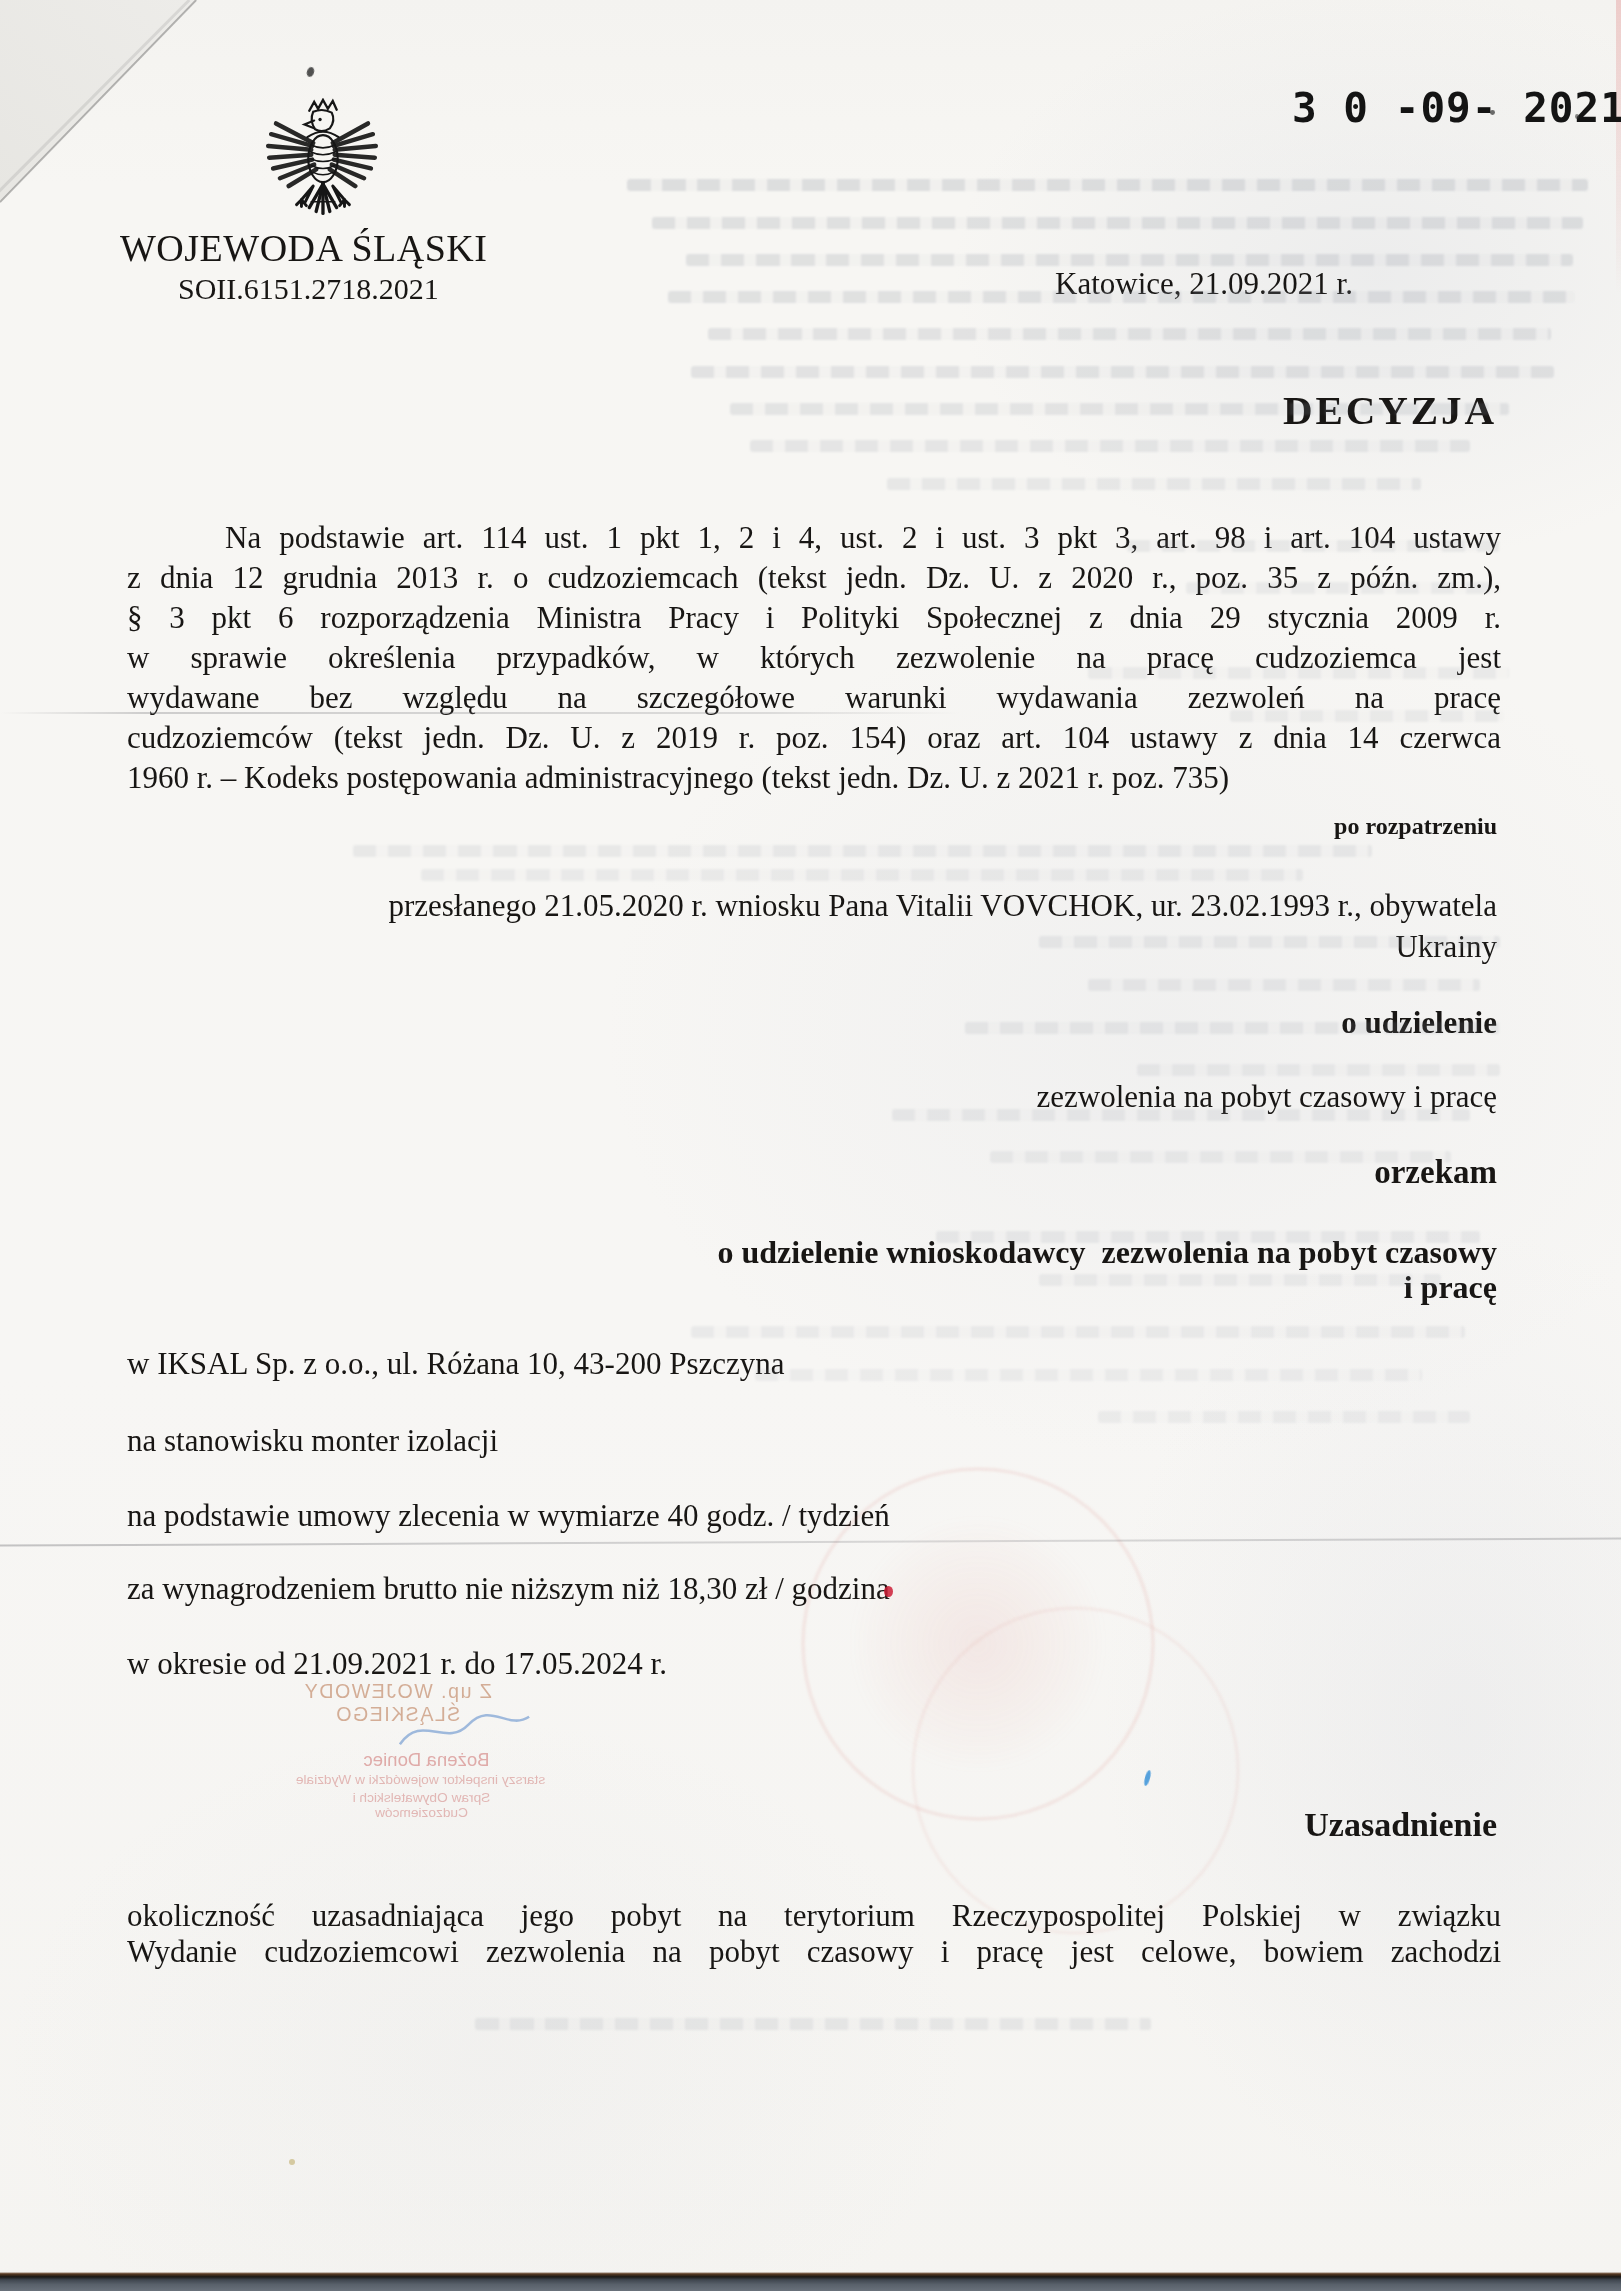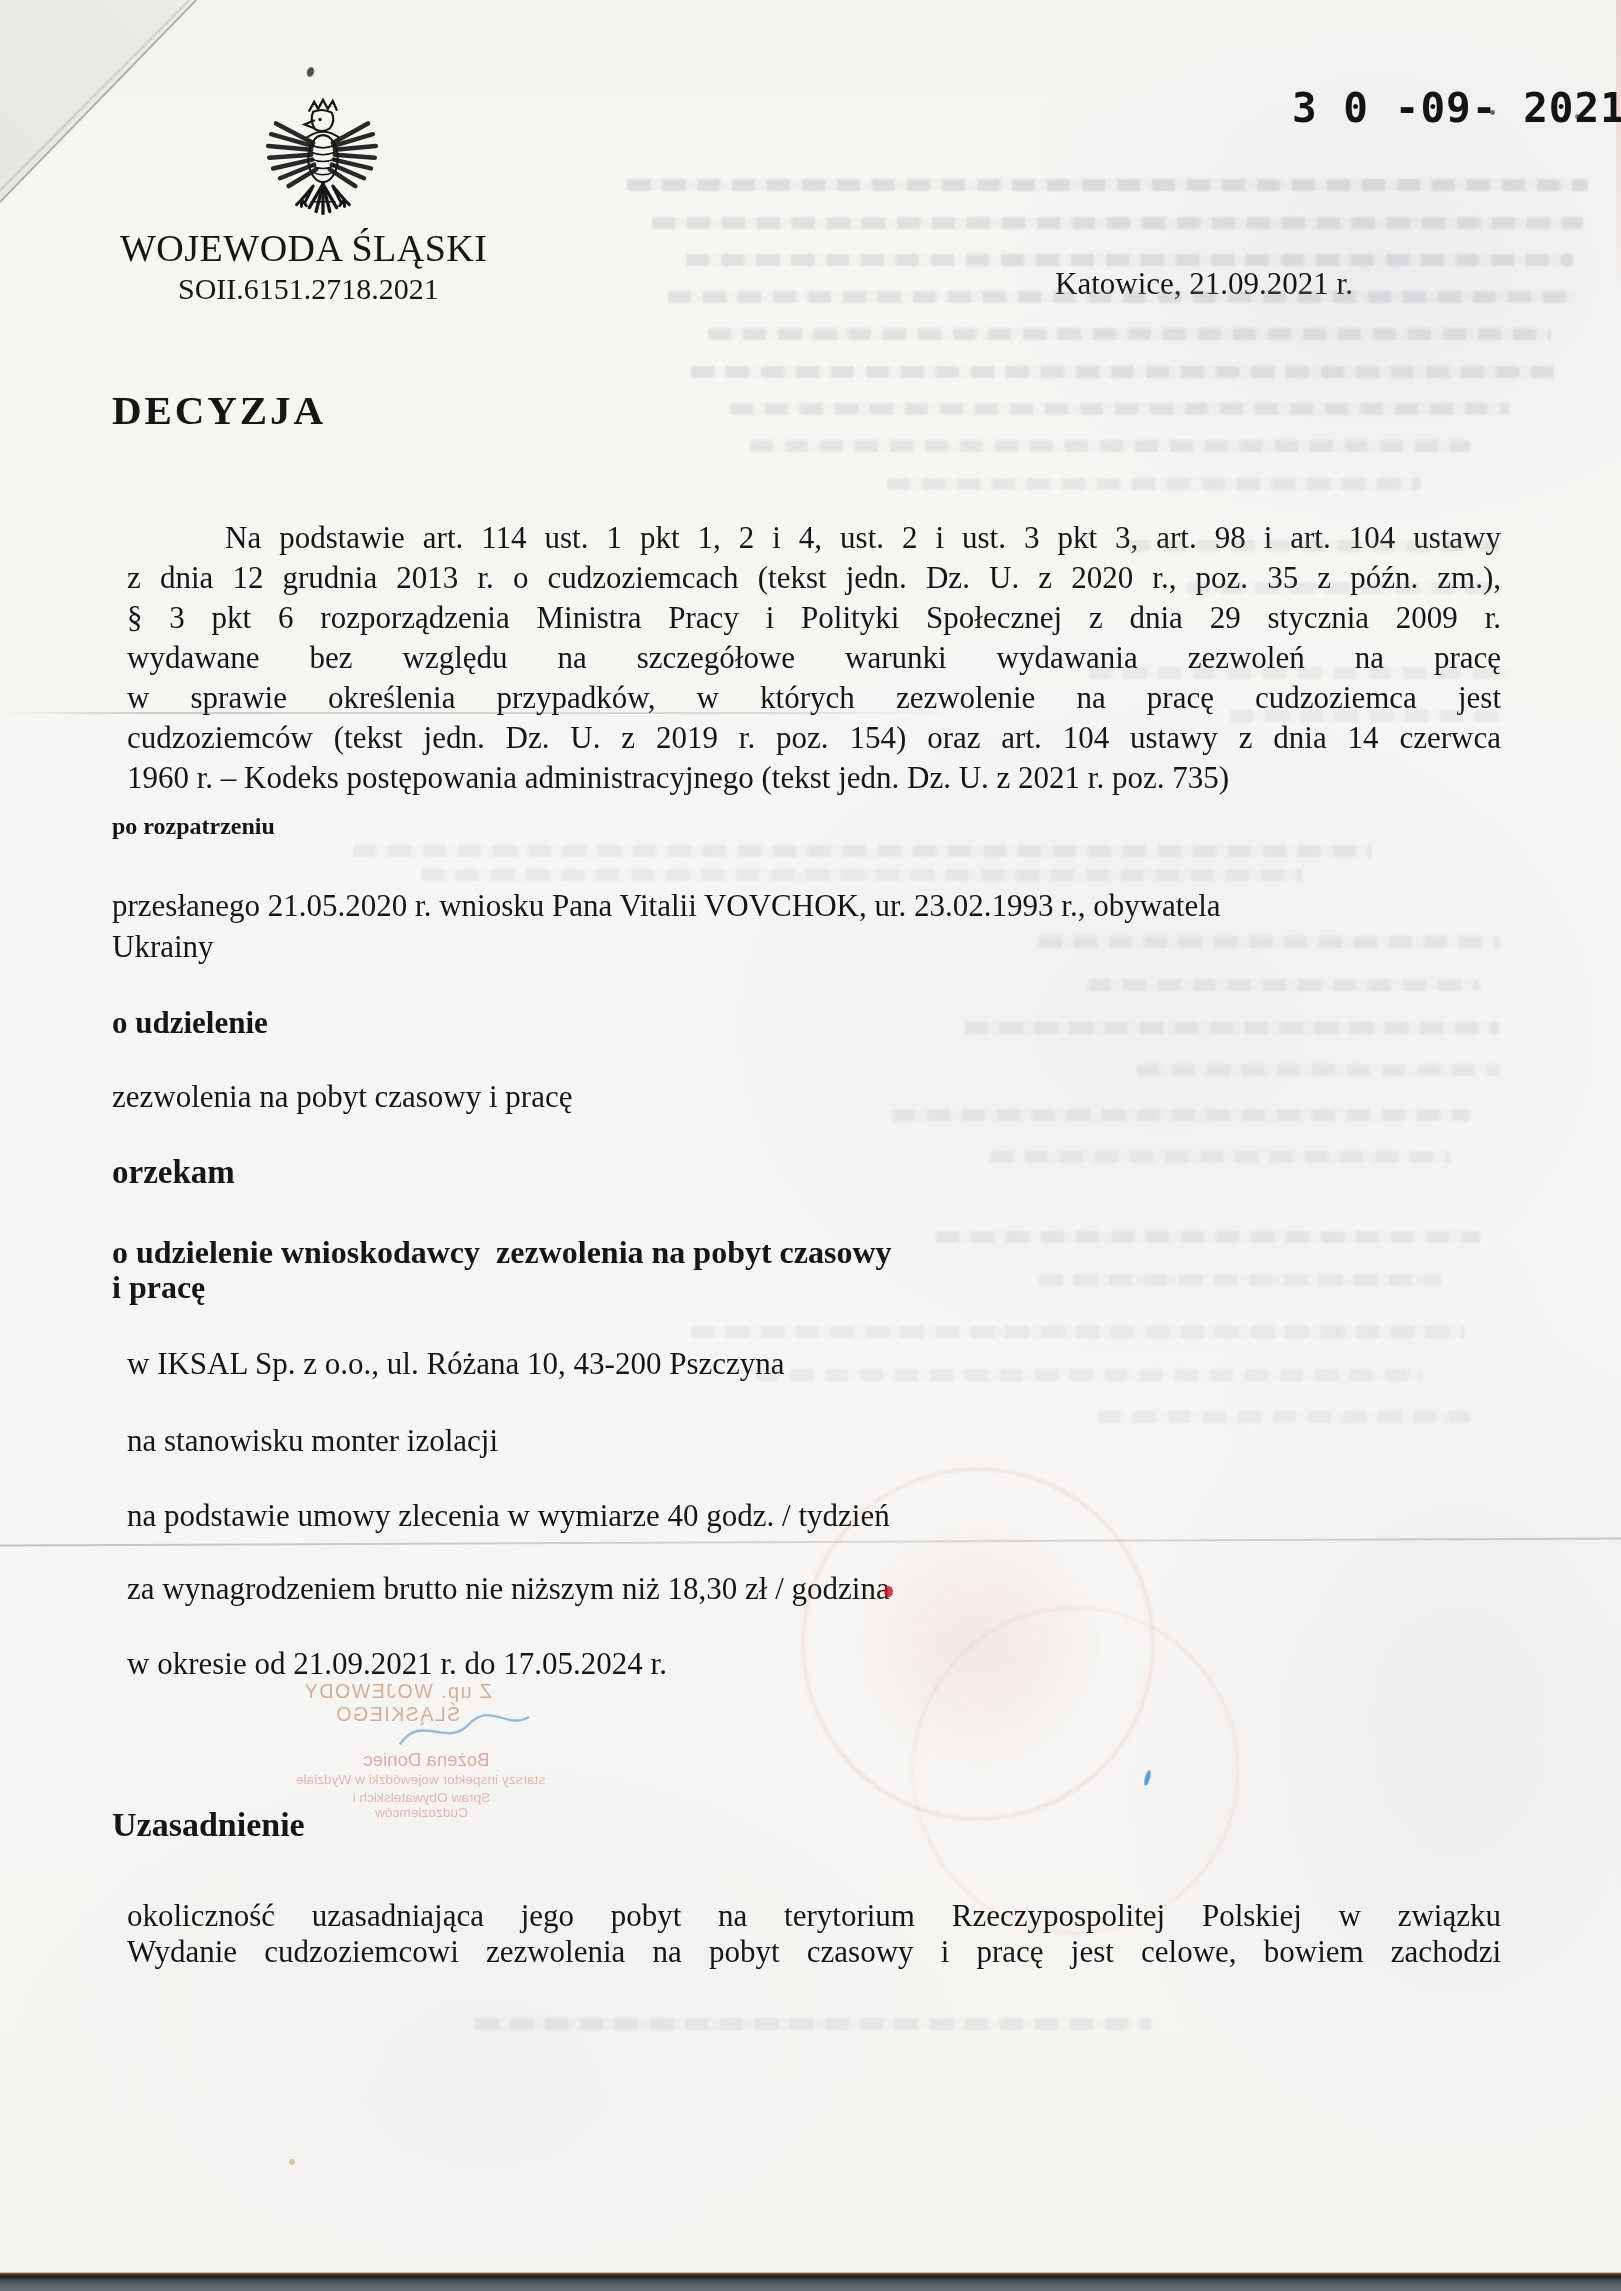--- a/index.html
+++ b/index.html
@@ -9,21 +9,21 @@
       radial-gradient(608px 412px at 85% 12%, rgba(208,212,220,.28), transparent 70%),
       radial-gradient(804px 608px at 72% 45%, rgba(213,216,223,.20), transparent 70%),
       radial-gradient(510px 706px at 90% 75%, rgba(208,211,219,.22), transparent 70%),
       radial-gradient(686px 490px at 30% 90%, rgba(214,216,220,.14), transparent 70%),
       linear-gradient(180deg,#f4f3f0 0%,#f7f6f3 8%,#f7f6f4 60%,#f5f4f1 100%);
     font-family:"Liberation Serif","DejaVu Serif",serif;color:#181614;
   }
   .abs{position:absolute}
   .b{font-weight:normal}
   .serif{font-family:"Liberation Serif","DejaVu Serif",serif}
-  .center-col{position:absolute;left:112px;width:1374px;text-align:left}
+  .center-col{position:absolute;left:123px;width:1374px;text-align:right}
   .doc-line{position:absolute;font-size:31px;line-height:1.15;white-space:nowrap}
   .para{position:absolute;left:127px;width:1374px;font-size:31px}
   .jline{text-align:justify;text-align-last:justify;text-justify:inter-word;height:40px}
   .jline37{text-align:justify;text-align-last:justify;text-justify:inter-word;height:36px}
   .lastline{text-align:left;text-align-last:left}
   .indent{padding-left:98px;box-sizing:border-box}
   .h-bold{font-weight:bold}
   .pre-space{white-space:pre}
   
   #fold{left:0;top:0;width:196px;height:202px;
@@ -120,22 +120,22 @@
 <div class="doc-line serif" style="left:120px;top:227px;font-size:38px;letter-spacing:0.5px">WOJEWODA ŚLĄSKI</div>
 <div class="doc-line serif" style="left:178px;top:272px;font-size:30px">SOII.6151.2718.2021</div>
 <div class="doc-line serif" style="left:1055px;top:266px;font-size:31px">Katowice, 21.09.2021 r.</div>
 
 <div class="center-col h-bold" style="top:386px;font-size:41px;letter-spacing:2.9px">DECYZJA</div>
 
 <div class="para" style="top:518px;line-height:40px">
   <div class="jline indent">Na podstawie art. 114 ust. 1 pkt 1, 2 i 4, ust. 2 i ust. 3 pkt 3, art. 98 i art. 104 ustawy</div>
   <div class="jline">z dnia 12 grudnia 2013 r. o cudzoziemcach (tekst jedn. Dz. U. z 2020 r., poz. 35 z późn. zm.),</div>
   <div class="jline">§ 3 pkt 6 rozporządzenia Ministra Pracy i Polityki Społecznej z dnia 29 stycznia 2009 r.</div>
+  <div class="jline">w sprawie określenia przypadków, w których zezwolenie na pracę cudzoziemca jest</div>
   <div class="jline">wydawane bez względu na szczegółowe warunki wydawania zezwoleń na pracę</div>
-  <div class="jline">w sprawie określenia przypadków, w których zezwolenie na pracę cudzoziemca jest</div>
   <div class="jline">cudzoziemców (tekst jedn. Dz. U. z 2019 r. poz. 154) oraz art. 104 ustawy z dnia 14 czerwca</div>
   <div class="lastline">1960 r. – Kodeks postępowania administracyjnego (tekst jedn. Dz. U. z 2021 r. poz. 735)</div>
 </div>
 
 <div class="center-col h-bold" style="top:813px;font-size:24px">po rozpatrzeniu</div>
 
 <div class="center-col" style="top:888px;font-size:31px">
   <span>przesłanego 21.05.2020 r. wniosku Pana </span><span class="b">Vitalii VOVCHOK</span><span>, ur. 23.02.1993 r., obywatela</span>
 </div>
 <div class="center-col" style="top:929px;font-size:31px">Ukrainy</div>

